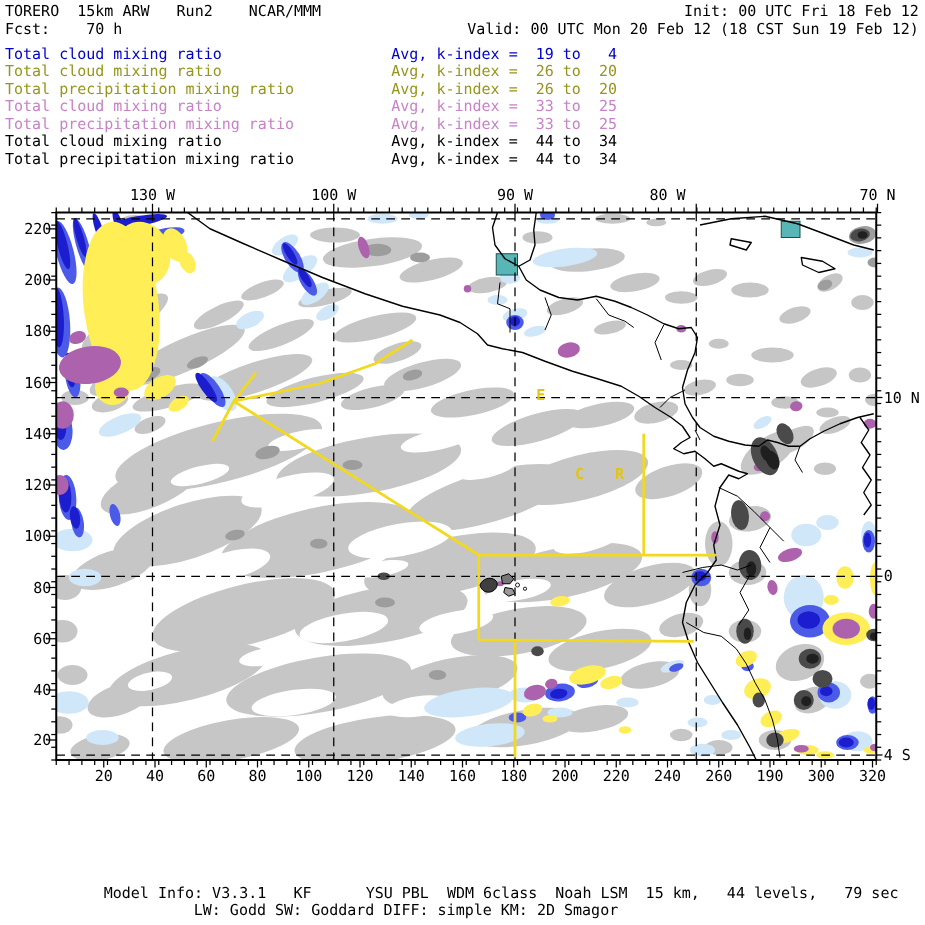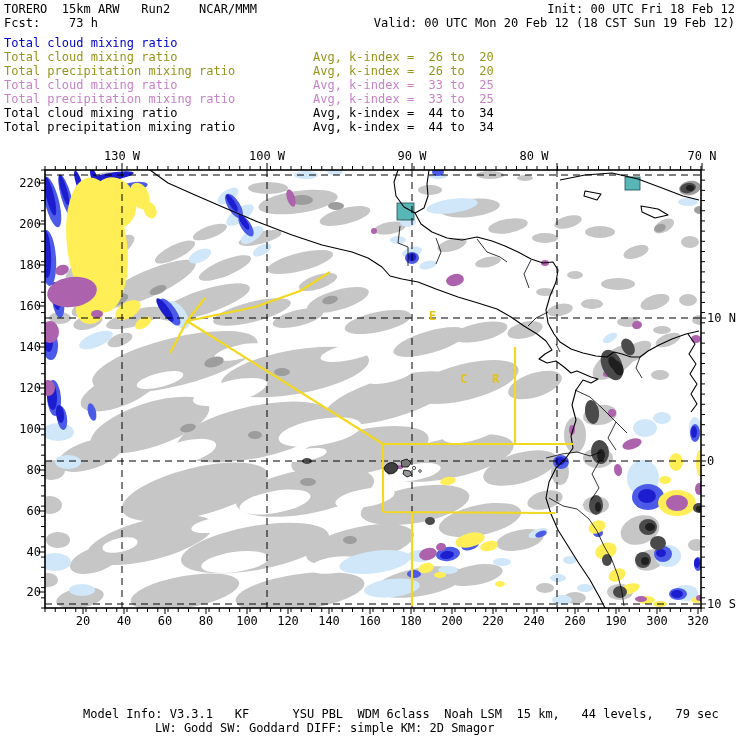--- a/index.html
+++ b/index.html
@@ -18,26 +18,27 @@
   .wp{position:absolute;font:bold 12px "DejaVu Sans Mono",monospace;color:#e3c413;}
   #f1{left:83px;top:708px} #f2{left:155px;top:722px}
 </style>
 </head>
 <body>
 
 <div class="page">
 
   <span class="t" id="h1l">TORERO  15km ARW   Run2    NCAR/MMM</span>
   <span class="t" id="h1r">Init: 00 UTC Fri 18 Feb 12</span>
-  <span class="t" id="h2l">Fcst:    73 h</span>
+  <span class="t" id="h2l">Fcst:    70 h</span>
   <span class="t" id="h2r">Valid: 00 UTC Mon 20 Feb 12 (18 CST Sun 19 Feb 12)</span>
 
   <div id="legend">
       <div class="lgrow" style="top: 36px;">
         <span class="lg-label" style="color: rgb(0, 0, 205);">Total cloud mixing ratio</span>
+        <span class="lg-k" style="color: rgb(0, 0, 205);">Avg, k-index =  19 to   4</span>
       </div>
       <div class="lgrow" style="top: 50px;">
         <span class="lg-label" style="color: rgb(150, 150, 30);">Total cloud mixing ratio</span>
         <span class="lg-k" style="color: rgb(150, 150, 30);">Avg, k-index =  26 to  20</span>
       </div>
       <div class="lgrow" style="top: 64px;">
         <span class="lg-label" style="color: rgb(150, 150, 30);">Total precipitation mixing ratio</span>
         <span class="lg-k" style="color: rgb(150, 150, 30);">Avg, k-index =  26 to  20</span>
       </div>
       <div class="lgrow" style="top: 78px;">
@@ -696,21 +697,21 @@
       <span class="ax ax-l" style="left: 7px; top: 299px;">160</span>
       <span class="ax ax-l" style="left: 7px; top: 340px;">140</span>
       <span class="ax ax-l" style="left: 7px; top: 381px;">120</span>
       <span class="ax ax-l" style="left: 7px; top: 422px;">100</span>
       <span class="ax ax-l" style="left: 7px; top: 463px;">80</span>
       <span class="ax ax-l" style="left: 7px; top: 504px;">60</span>
       <span class="ax ax-l" style="left: 7px; top: 545px;">40</span>
       <span class="ax ax-l" style="left: 7px; top: 585px;">20</span>
       <span class="ax " style="left: 707px; top: 311px;">10 N</span>
       <span class="ax " style="left: 707px; top: 454px;">0</span>
-      <span class="ax " style="left: 707px; top: 597px;">10 S</span>
+      <span class="ax " style="left: 707px; top: 597px;">4 S</span>
     </div>
   <div id="waypoints">
       <span class="wp" style="left: 429px; top: 309px;">E</span>
       <span class="wp" style="left: 460px; top: 372px;">C</span>
       <span class="wp" style="left: 492px; top: 372px;">R</span>
     </div>
 
   <span class="t" id="f1">Model Info: V3.3.1   KF      YSU PBL  WDM 6class  Noah LSM  15 km,   44 levels,   79 sec</span>
   <span class="t" id="f2">LW: Godd SW: Goddard DIFF: simple KM: 2D Smagor</span>
 </div>

